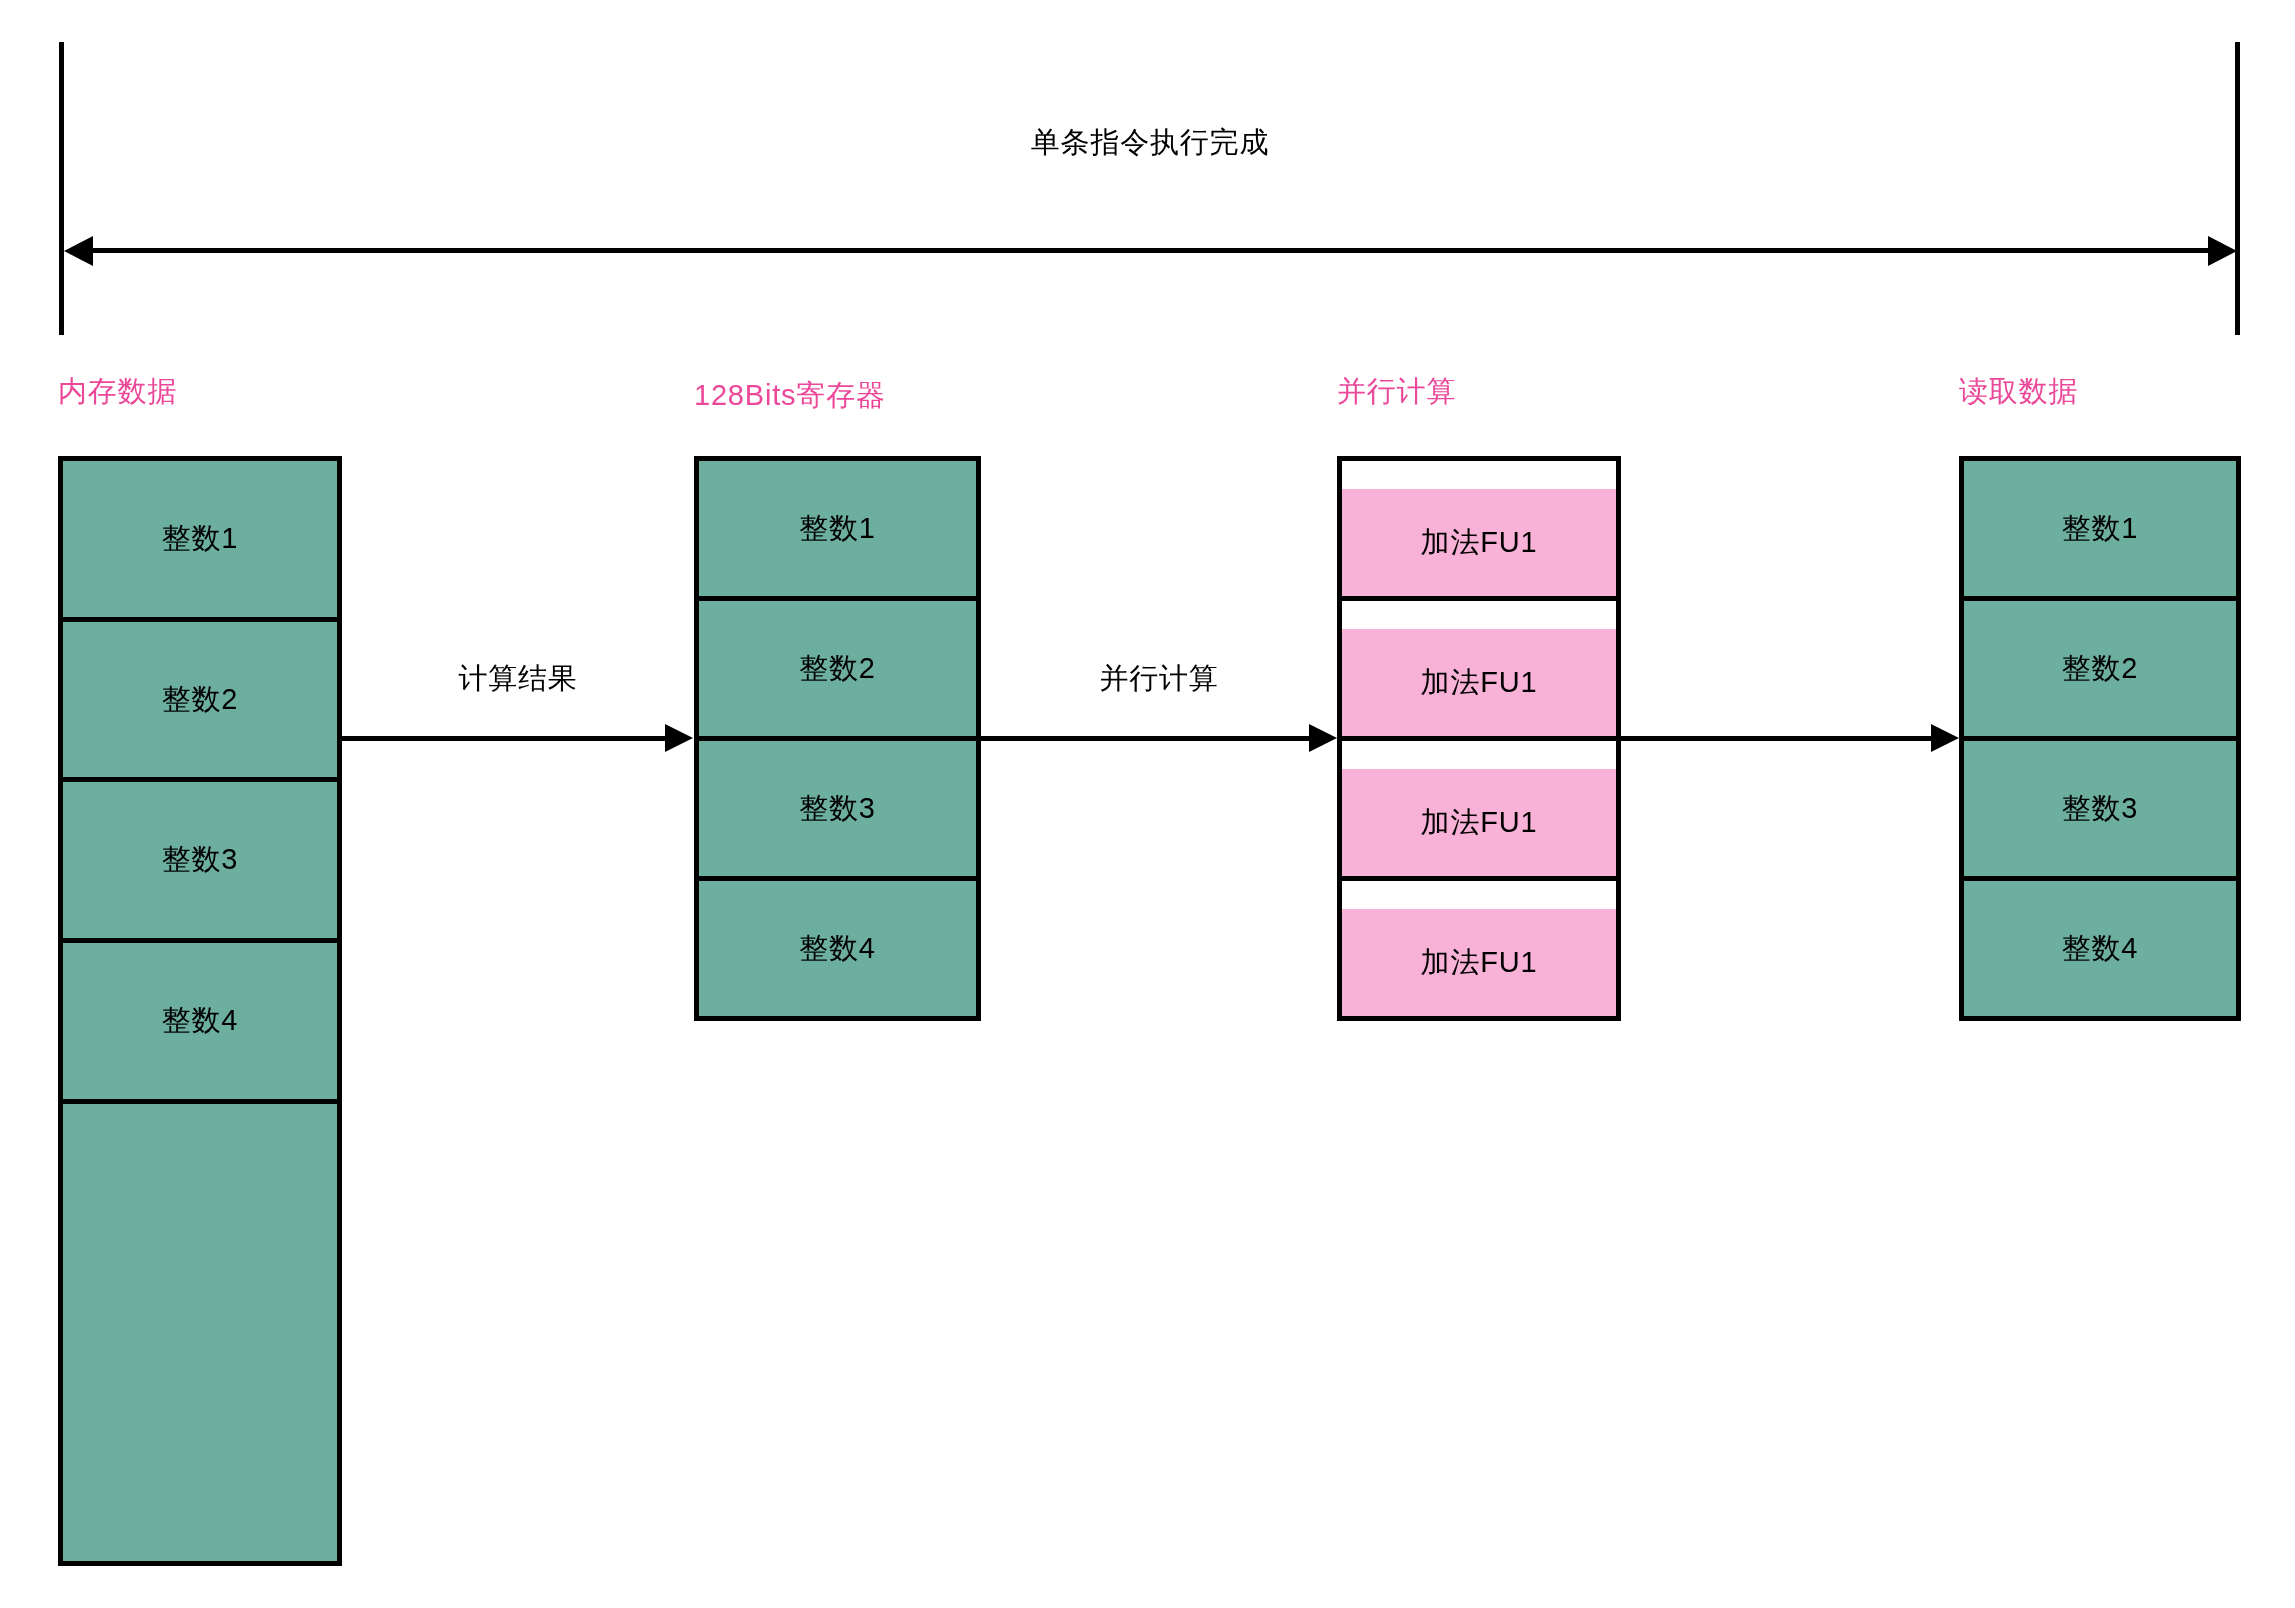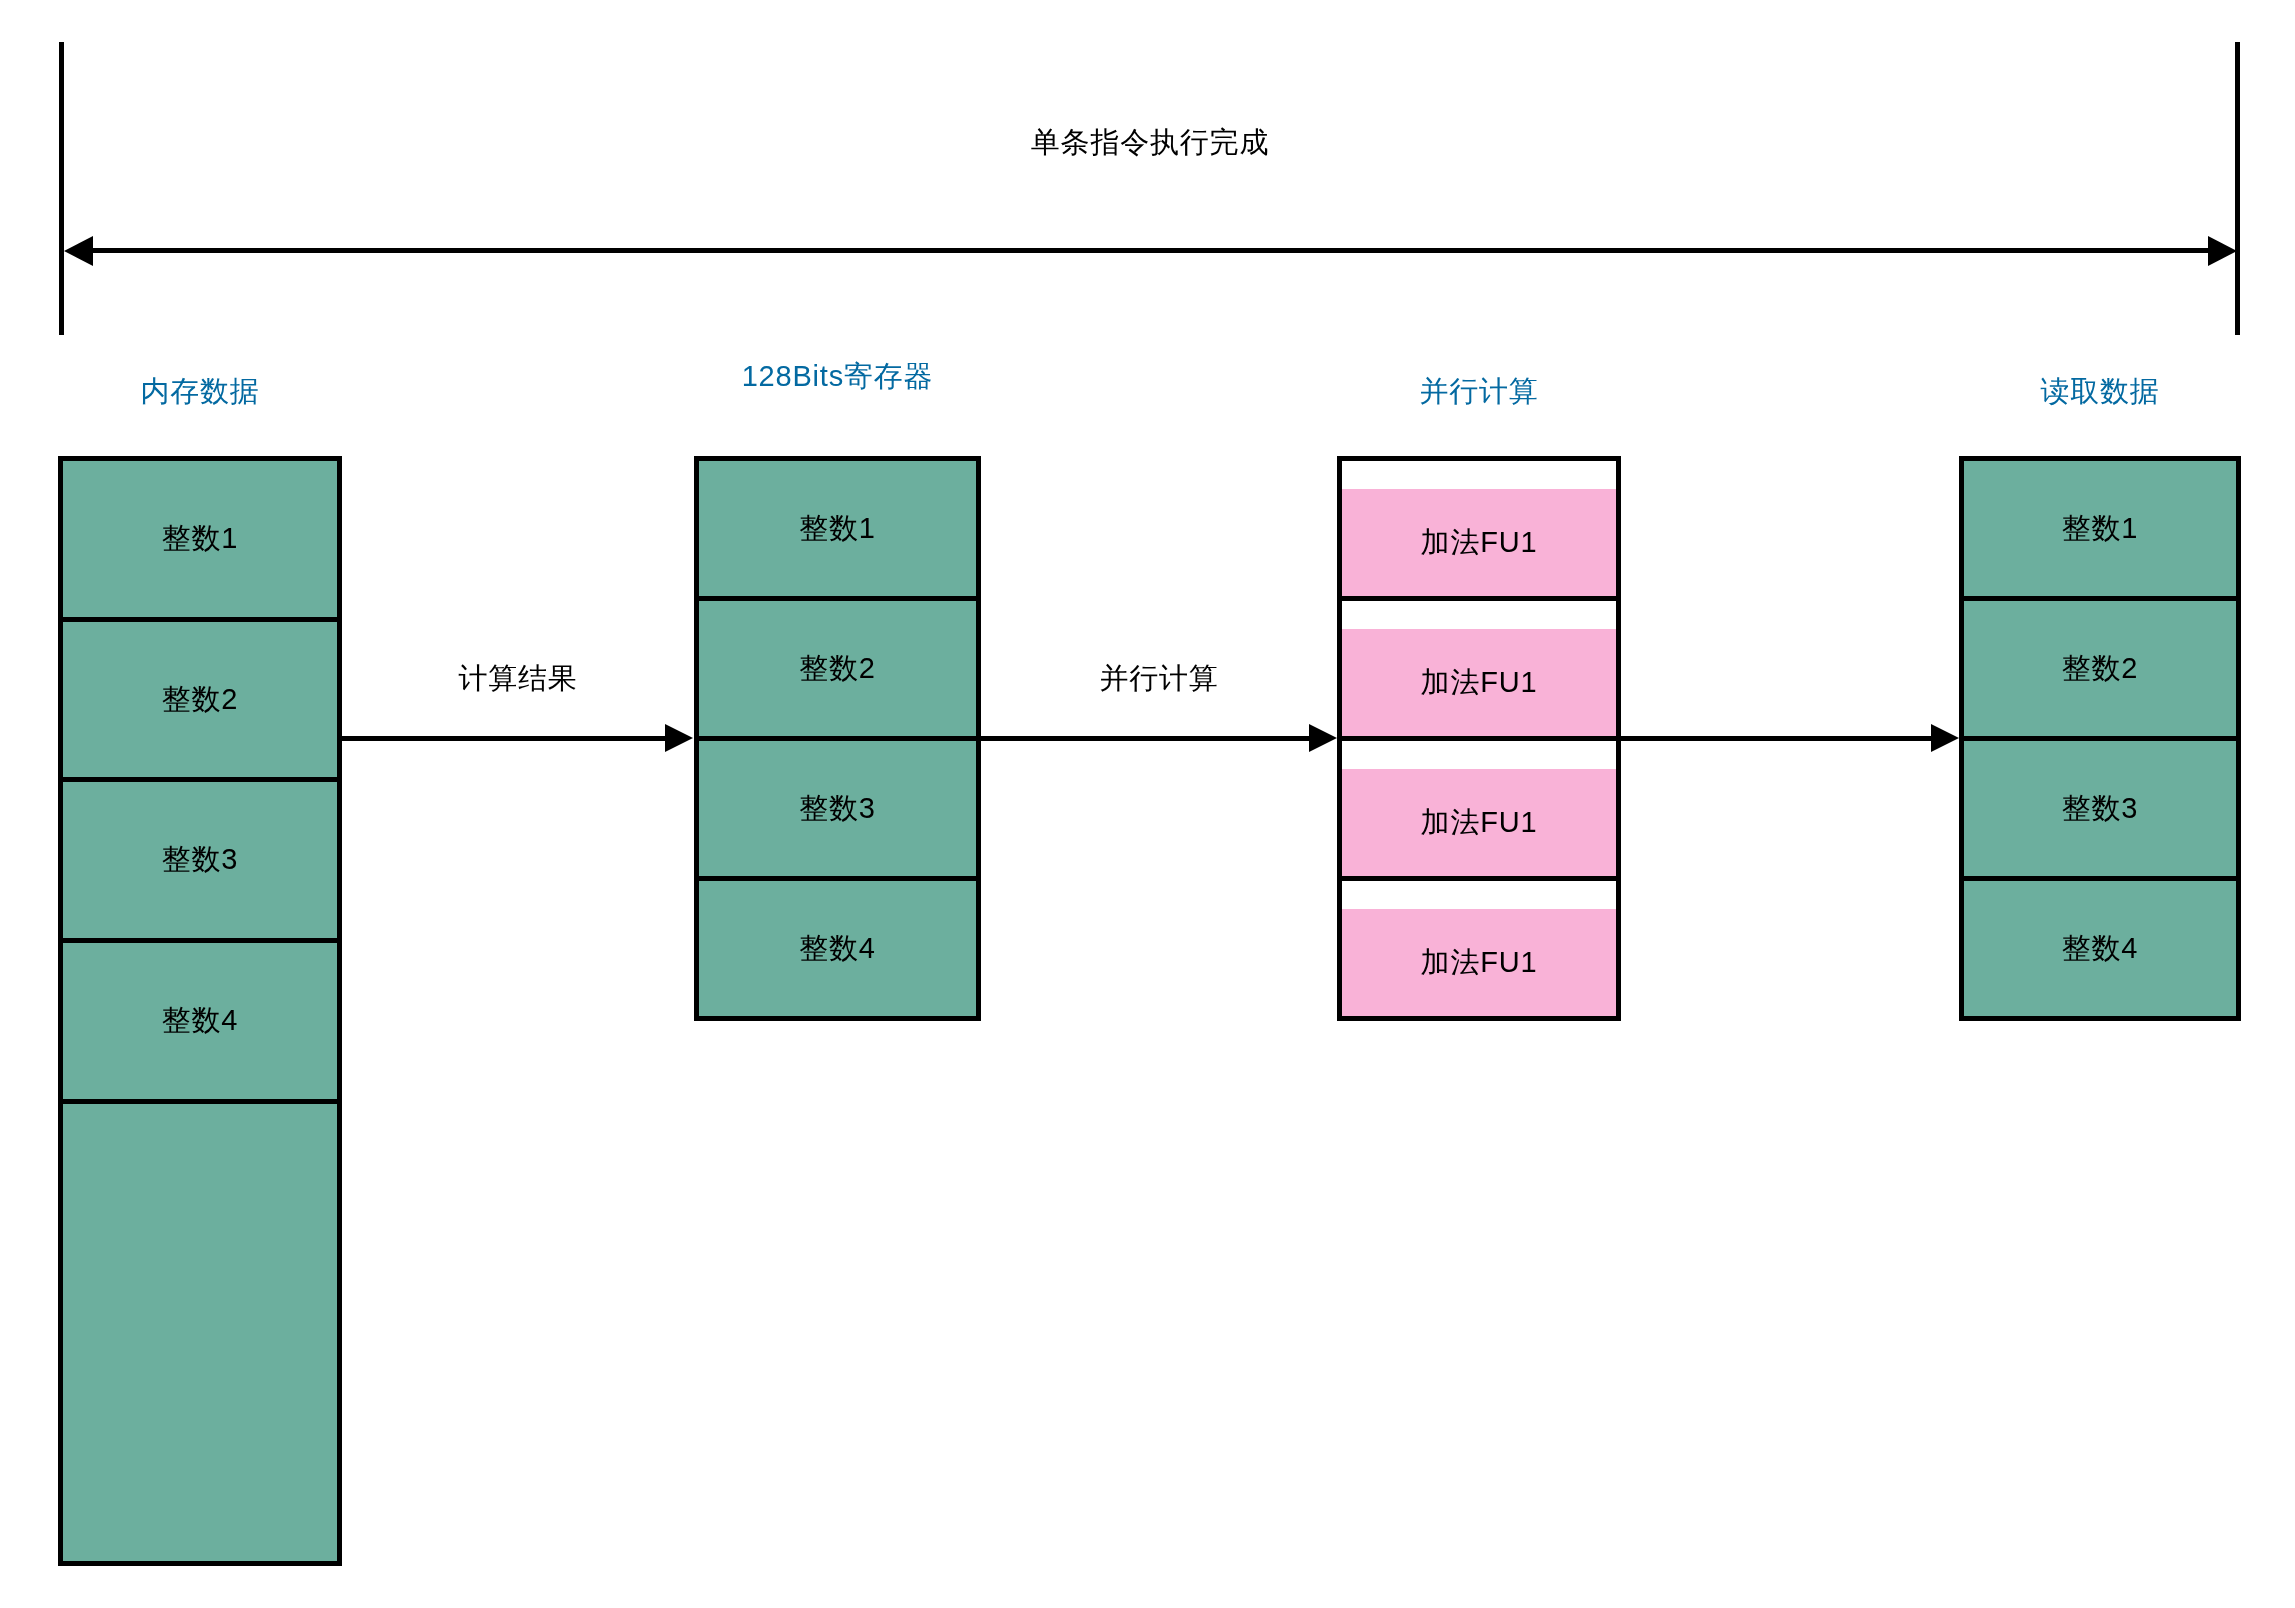--- a/index.html
+++ b/index.html
@@ -45,22 +45,22 @@
     border-top: 15.4px solid transparent;
     border-bottom: 15.4px solid transparent;
   }
   .span-arrow-left  { border-right: 29px solid #000000; }
   .span-arrow-right { border-left: 29px solid #000000; }
 
   
   .col-header {
     position: absolute;
     font-size: 29px;
-    color: #0369a1;
-    text-align: center;
+    color: #ec4899;
+    text-align: left;
     white-space: nowrap;
     letter-spacing: 0.8px;
   }
 
   
   .stack {
     position: absolute;
     border: 5.4px solid #000000;
     box-sizing: border-box;
     display: flex;
@@ -113,21 +113,21 @@
   <div class="span-tick" style="left:59px; top:42px; height:293px;"></div>
   <div class="span-tick" style="left:2235px; top:42px; height:293px;"></div>
 
   <div class="span-title" style="left:59px; top:123px; width:2182px;">单条指令执行完成</div>
 
   <div class="span-arrow-left" style="left:64px; top:236px;"></div>
   <div class="span-line" style="left:85px; top:248px; width:2128px;"></div>
   <div class="span-arrow-right" style="left:2208px; top:236px;"></div>
 
   <div class="col-header" style="left:58px; top:372px; width:284px;">内存数据</div>
-  <div class="col-header" style="left:694px; top:357px; width:287px;">128Bits寄存器</div>
+  <div class="col-header" style="left:694px; top:376px; width:287px;">128Bits寄存器</div>
   <div class="col-header" style="left:1337px; top:372px; width:284px;">并行计算</div>
   <div class="col-header" style="left:1959px; top:372px; width:282px;">读取数据</div>
 
   <div class="stack" style="left:58px; top:456px; width:284px; height:1110px;">
     <div class="cell green">整数1</div>
     <div class="cell green">整数2</div>
     <div class="cell green">整数3</div>
     <div class="cell green">整数4</div>
     <div class="cell green" style="flex:3.95 1 auto;"></div>
   </div>

